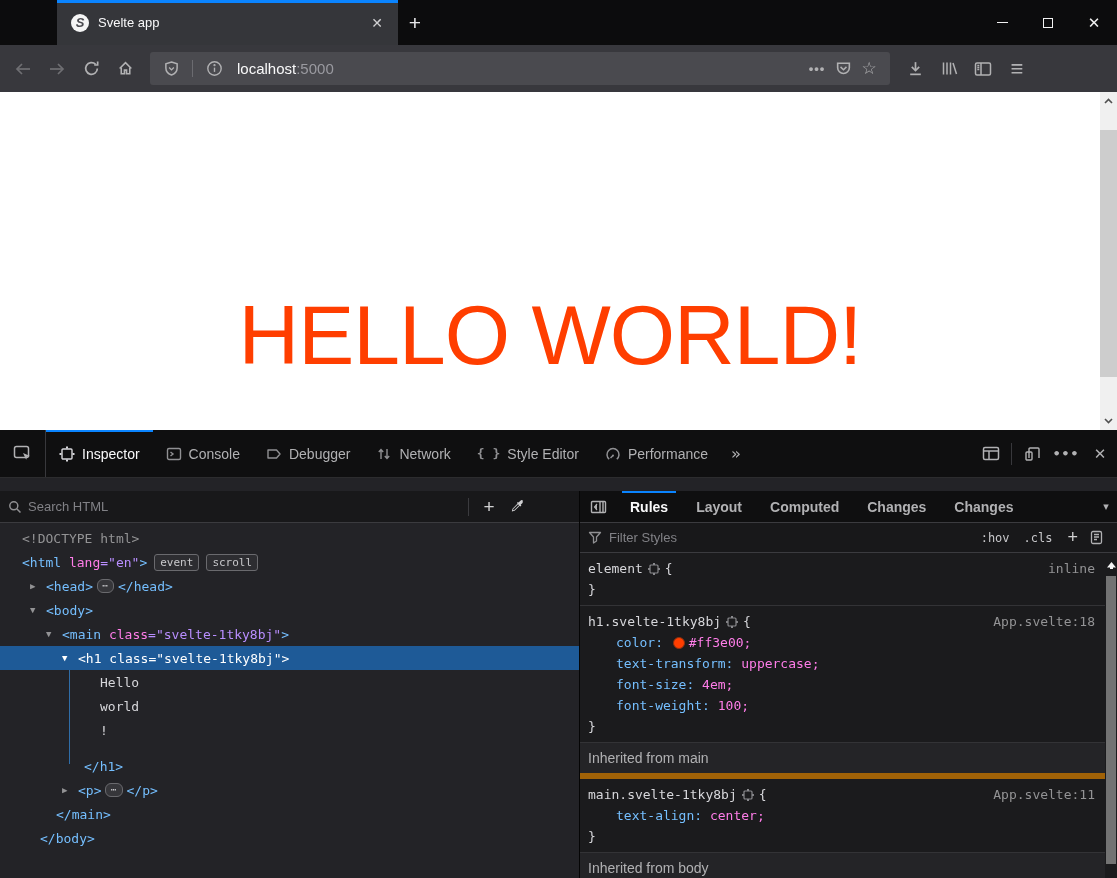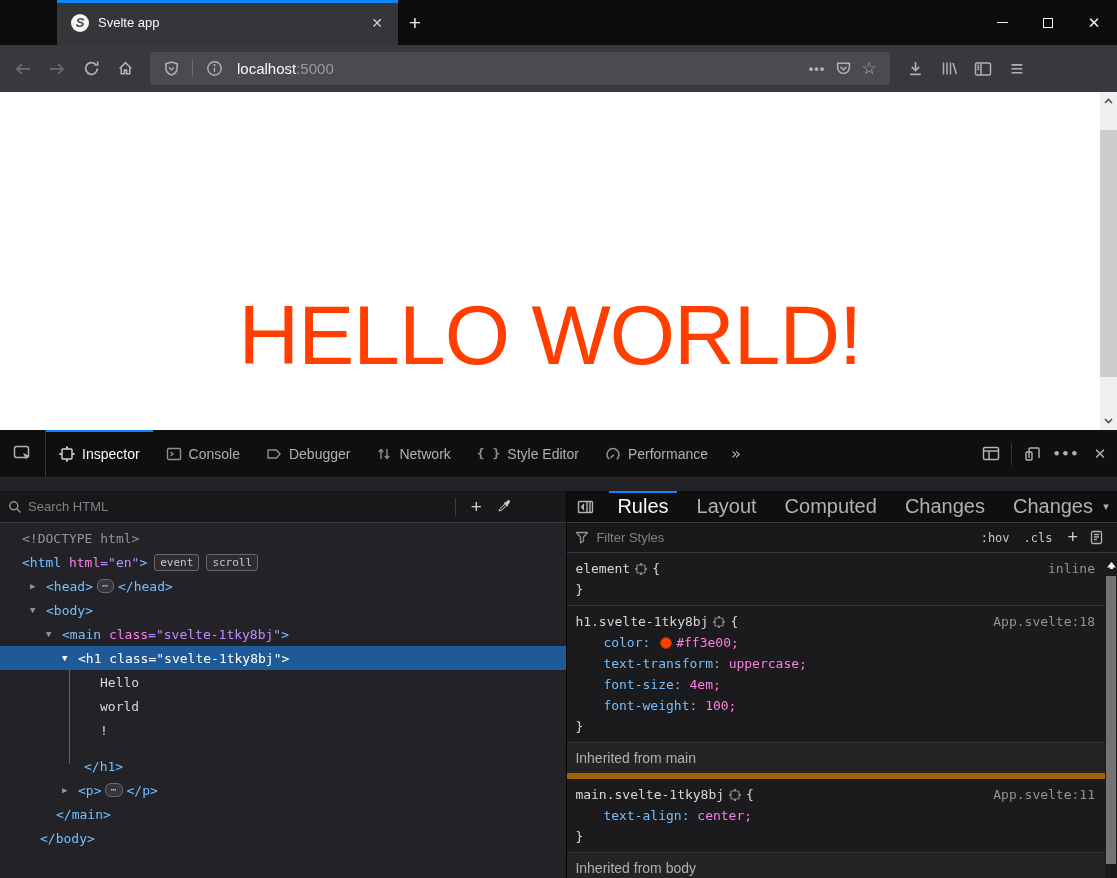--- a/index.html
+++ b/index.html
@@ -81,21 +81,21 @@
   .badge { font-size:11px; color:#c8c8cb; border:1px solid #6a6a6e; background:#2d2d31; border-radius:3px; padding:0 5px; margin-left:7px; line-height:15px; }
   .ell-badge { font-size:10px; color:#c8c8cb; border:1px solid #6a6a6e; background:#36363a; border-radius:6px; padding:0 4px; margin:0 4px; line-height:12px; letter-spacing:1px; }
   .t-row.selected { background:#1e5a97; }
   .t-row.selected span { color:#ffffff; }
   .indent-guide { position:absolute; left:69px; top:147px; width:1px; height:94px; background:#2f6da8; }
 
   
   .rules-pane { flex:1; height:100%; display:flex; flex-direction:column; background:#1b1b1d; position:relative; }
   .side-tabs { height:32px; background:#0f0f10; border-bottom:1px solid #3b3b3f; display:flex; align-items:stretch; flex:none; font-family:"Liberation Sans", sans-serif; }
   .st-toggle { width:36px; display:flex; align-items:center; justify-content:center; color:#b1b1b3; }
-  .side-tab { display:flex; align-items:center; padding:0 14px; color:#b1b1b3; font-size:20px; position:relative; white-space:nowrap; }
+  .side-tab { display:flex; align-items:center; padding:0 14px; color:#b1b1b3; font-size:14px; position:relative; white-space:nowrap;font-weight:bold; }
   .side-tab.active { color:#f9f9fa; }
   .side-tab.active::before { content:""; position:absolute; top:0; left:6px; right:6px; height:2px; background:#0a84ff; }
   .st-caret { margin-left:auto; width:22px; display:flex; align-items:center; justify-content:center; color:#b1b1b3; font-size:11px; }
   .filter-row { height:30px; background:#18181a; border-bottom:1px solid #3b3b3f; display:flex; align-items:center; padding:0 8px; flex:none; }
   .filter-row input { flex:1; background:transparent; border:none; outline:none; color:#d7d7db; font-size:13px; font-family:"Liberation Sans", sans-serif; margin-left:7px; }
   .fr-item { color:#c8c8cb; font-size:12px; font-family:"DejaVu Sans Mono", monospace; margin:0 7px; }
   .fr-plus { color:#d0d0d2; font-size:18px; font-family:"Liberation Sans", sans-serif; margin:0 8px; font-weight:300; }
   .fr-doc { color:#b1b1b3; margin:0 6px 0 4px; }
   .rules-scroll { flex:1; overflow:hidden; font-size:13px; }
   .rule { background:#1b1b1d; border-bottom:1px solid #333336; padding:5px 0 5px 8px; line-height:21px; position:relative; }
@@ -323,21 +323,21 @@
         <span class="sr-btn" style="margin-right:40px;">
           <svg width="15" height="15" viewBox="0 0 15 15" fill="currentColor">
               <path d="M13.2 1.8a2 2 0 0 0-2.8 0L8.6 3.6l-.7-.7-1 1 .7.7-5.1 5.1-.7 2.8 2.8-.7 5.1-5.1.7.7 1-1-.7-.7 1.8-1.8a2 2 0 0 0 0-2.1zM4.2 11l-1.2.3.3-1.2 4.8-4.8.9.9z"></path>
             </svg>
         </span>
       </div>
 
       <div class="dom-tree">
         <div class="t-row" style="padding-left:22px;"><span class="doctype">&lt;!DOCTYPE html&gt;</span></div>
 
-        <div class="t-row" style="padding-left:22px;"><span class="tag">&lt;html</span><span class="attr"> html</span><span class="aval">="en"</span><span class="tag">&gt;</span><span class="badge">event</span><span class="badge">scroll</span></div>
+        <div class="t-row" style="padding-left:22px;"><span class="tag">&lt;html</span><span class="attr"> lang</span><span class="aval">="en"</span><span class="tag">&gt;</span><span class="badge">event</span><span class="badge">scroll</span></div>
 
         <div class="t-row" style="padding-left:30px;"><span class="twisty">▶</span><span class="tag">&lt;head&gt;</span><span class="ell-badge">⋯</span><span class="tag">&lt;/head&gt;</span></div>
 
         <div class="t-row" style="padding-left:30px;"><span class="twisty">▼</span><span class="tag">&lt;body&gt;</span></div>
 
         <div class="t-row" style="padding-left:46px;"><span class="twisty">▼</span><span class="tag">&lt;main</span><span class="attr"> class</span><span class="aval">="svelte-1tky8bj"</span><span class="tag">&gt;</span></div>
 
         <div class="t-row selected" style="padding-left:62px;"><span class="twisty">▼</span><span class="tag">&lt;h1</span><span class="attr"> class</span><span class="aval">="svelte-1tky8bj"</span><span class="tag">&gt;</span></div>
 
         <div class="t-row" style="padding-left:100px;"><span class="tnode">Hello</span></div>

